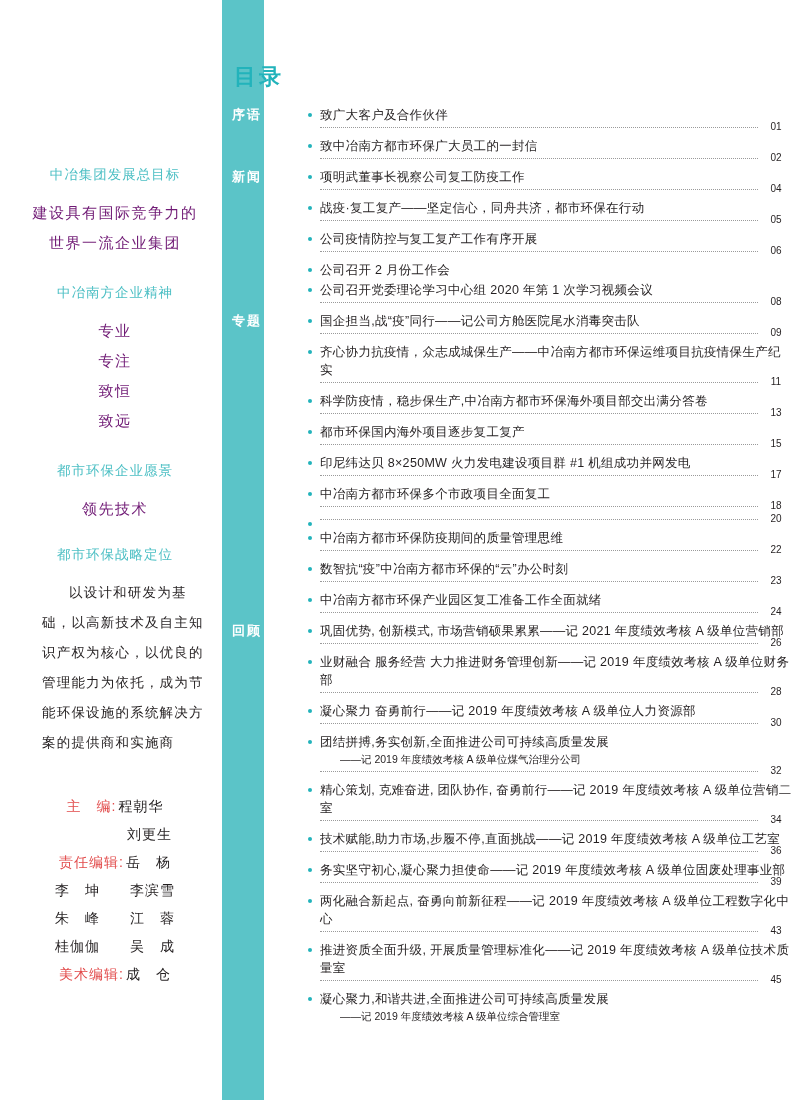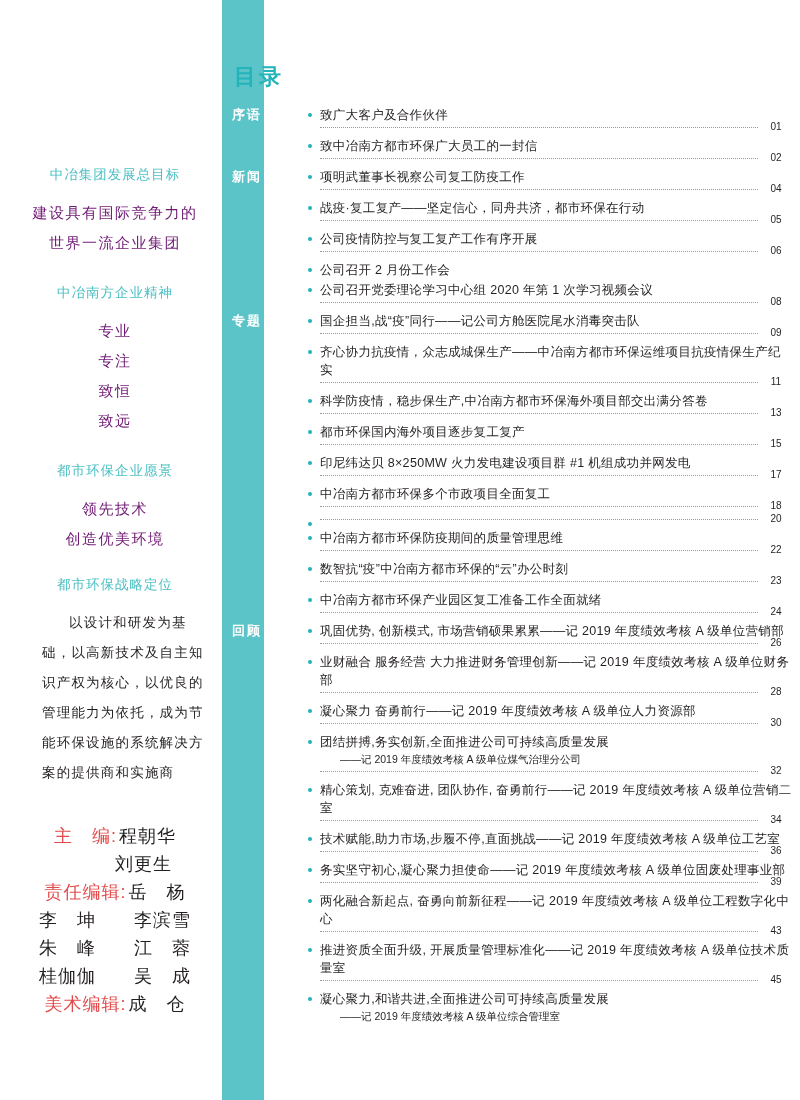--- a/index.html
+++ b/index.html
@@ -47,21 +47,21 @@
   }
   .lc-para .indent { display: inline-block; width: 2em; }
 
   
   #credits { margin-top: 34px; }
   .cr-row {
     display: flex;
     justify-content: center;
     align-items: baseline;
     line-height: 28px;
-    font-size: 18px;
+    font-size: 14px;
     letter-spacing: 1px;
   }
   .cr-label { color: #e24b4b; margin-right: 2px; white-space: nowrap; }
   .cr-val { color: #231f20; white-space: nowrap; }
   .cr-row.indent-right { justify-content: flex-end; padding-right: 34px; }
 
   
   #teal-band {
     position: absolute;
     left: 222px; top: 0;
@@ -157,21 +157,20 @@
     <div class="lc-heading">中冶南方企业精神</div>
     <div class="lc-line">专业</div>
     <div class="lc-line">专注</div>
     <div class="lc-line">致恒</div>
     <div class="lc-line">致远</div>
   </div>
 
   <div class="lc-block tight">
     <div class="lc-heading">都市环保企业愿景</div>
     <div class="lc-line">领先技术</div>
-    <div class="lc-line">创造优美环境</div>
   </div>
 
   <div class="lc-block">
     <div class="lc-heading">都市环保战略定位</div>
     <div class="lc-para"><span class="indent"></span><span>以设计和研发为基础，以高新技术及自主知识产权为核心，以优良的管理能力为依托，成为节能环保设施的系统解决方案的提供商和实施商</span></div>
   </div>
 
   <div id="credits">
     <div class="cr-row">
       <span class="cr-label">主　编:</span>
@@ -350,21 +349,21 @@
               <span class="pg">24</span>
             </div>
           </div>
         </div>
       </div>
       <div class="sec">
         <div class="sec-head">回顾</div>
         <div class="sec-body">
           <div class="entry">
             <span class="dot"></span>
-            <div class="etitle">巩固优势, 创新模式, 市场营销硕果累累——记 2019 年度绩效考核 A 级单位营销部</div>
+            <div class="etitle">巩固优势, 创新模式, 市场营销硕果累累——记 2021 年度绩效考核 A 级单位营销部</div>
             <div class="leader">
               <span class="dots"></span>
               <span class="pg">26</span>
             </div>
           </div>
           <div class="entry">
             <span class="dot"></span>
             <div class="etitle">业财融合 服务经营 大力推进财务管理创新——记 2019 年度绩效考核 A 级单位财务部</div>
             <div class="leader">
               <span class="dots"></span>

